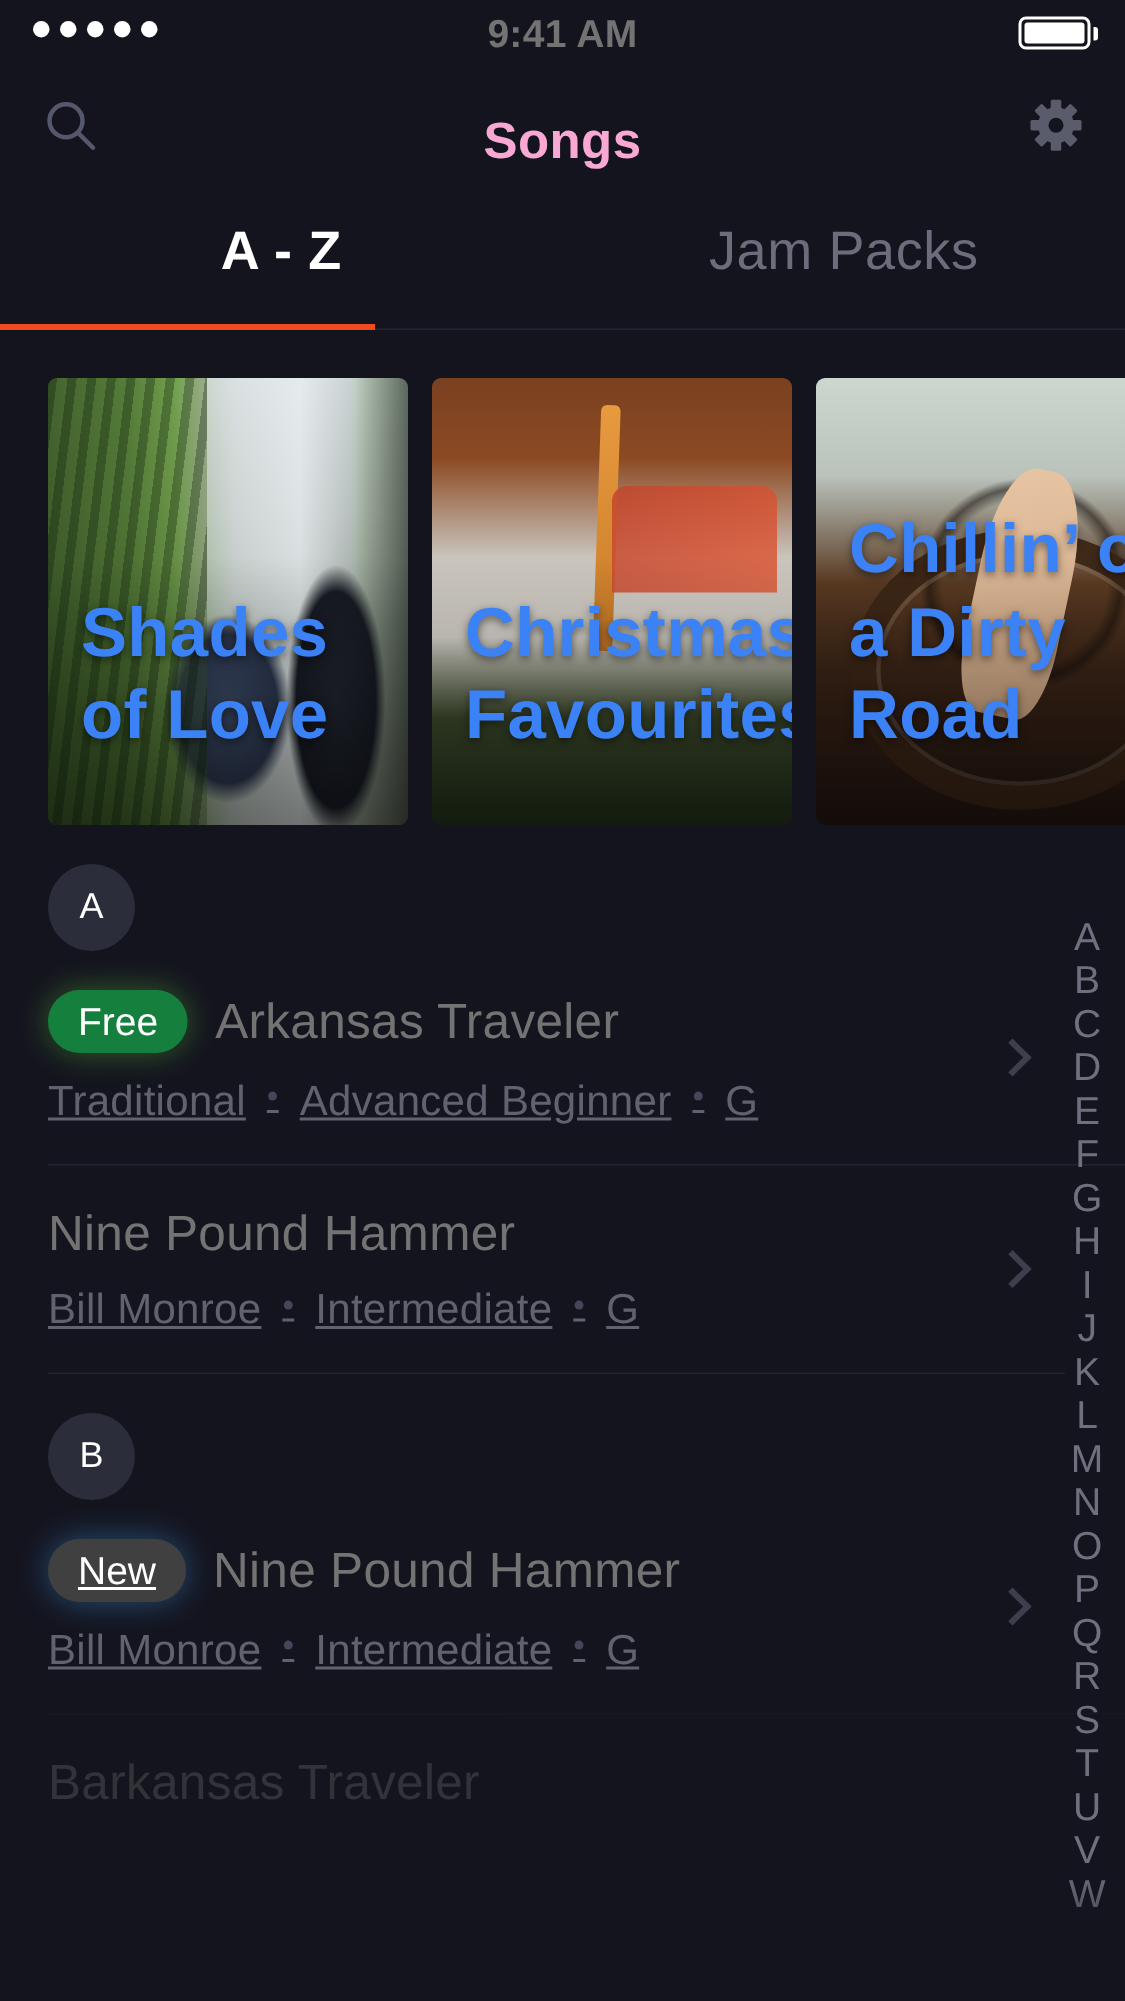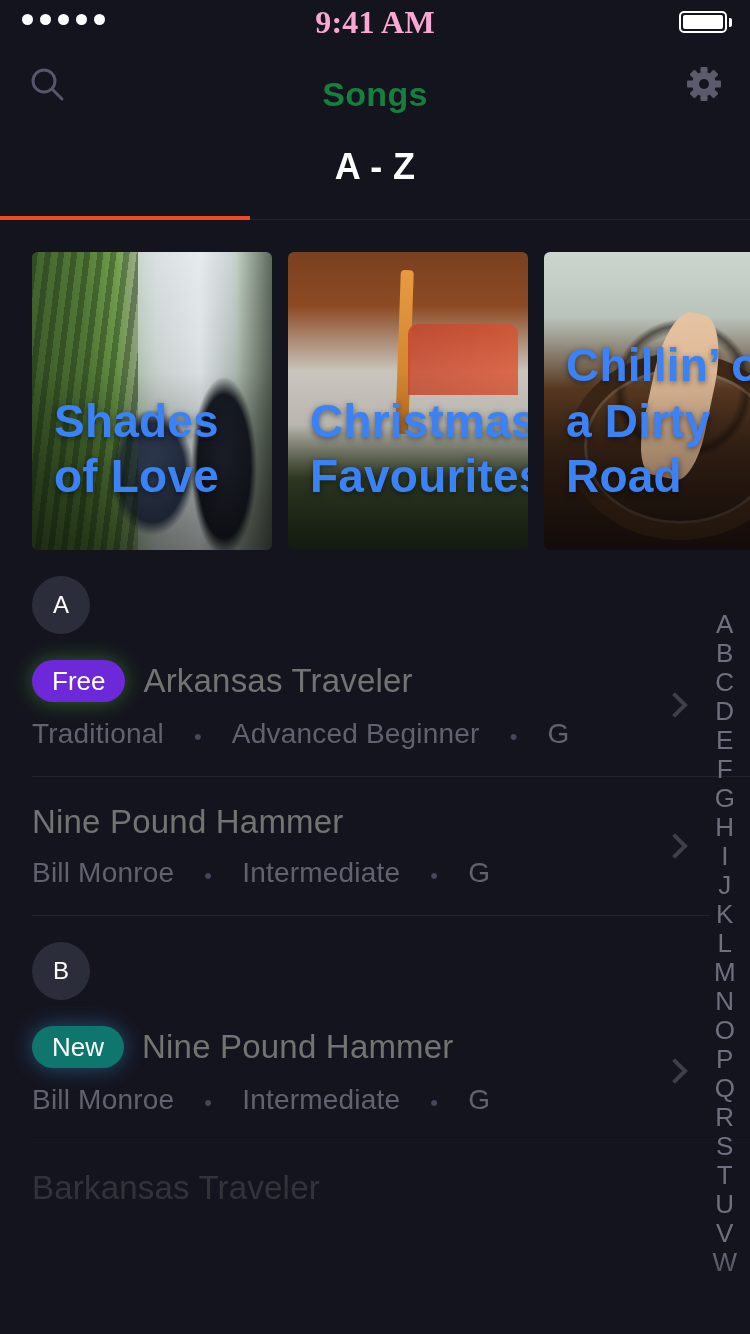--- a/index.html
+++ b/index.html
@@ -11,35 +11,35 @@
   }
   .phone { position:relative; width:750px; height:1334px; background:#14141e; overflow:hidden; }
 
   
   .statusbar {
     position:relative; height:44px; width:100%;
     display:flex; align-items:center; justify-content:center;
   }
   .signal-dots { position:absolute; left:22px; top:14px; display:flex; gap:7px; }
   .signal-dots i { display:block; width:11px; height:11px; border-radius:50%; background:#fff; }
-  .clock { color:#f9a8d4; font-size:32px; font-weight:600; letter-spacing:.2px;font-family:Liberation Serif, serif; }
+  .clock { color:#737373; font-size:26px; font-weight:600; letter-spacing:.2px; }
   .battery { position:absolute; right:18px; top:11px; display:flex; align-items:center; }
   .battery .shell {
     width:48px; height:22px; border:2px solid #fff; border-radius:5px;
     padding:2px; display:flex;
   }
   .battery .shell span { flex:1; background:#fff; border-radius:2px; display:block; }
   .battery .nub { width:3px; height:9px; background:#fff; border-radius:0 2px 2px 0; margin-left:2px; }
 
   
   .navbar {
     position:relative; height:84px; width:100%;
     display:flex; align-items:center; justify-content:center;
   }
-  .nav-title { color:#15803d; font-size:34px; font-weight:600; letter-spacing:.3px;margin-top:16px; }
+  .nav-title { color:#f9a8d4; font-size:34px; font-weight:600; letter-spacing:.3px;margin-top:16px; }
   .nav-left { position:absolute; left:28px; top:50%; transform:translateY(-50%); cursor:pointer; }
   .nav-right { position:absolute; right:28px; top:50%; transform:translateY(-50%); cursor:pointer; }
 
   
   .tabs { position:relative; display:flex; width:100%; height:92px; align-items:flex-start; }
   .tab {
     flex:1; text-align:center; padding-top:18px;
     font-size:36px; letter-spacing:.4px; cursor:pointer;
   }
   .tab.active { color:#ffffff; font-weight:600; }
@@ -131,26 +131,26 @@
   .song-row {
     position:relative; margin-left:32px; margin-right:0;
     padding:26px 0 26px 0; cursor:pointer;
   }
   .song-row + .song-row { border-top:1px solid #22232f; }
   .row-title-line { display:flex; align-items:center; gap:18px; }
   .badge {
     color:#fff; font-size:26px; font-weight:500;
     padding:8px 20px; border-radius:24px; line-height:1;
   }
-  .badge.free { background:#6d28d9; box-shadow:0 0 22px rgba(92,194,60,.45); }
-  .badge.new  { background:#0f766e; box-shadow:0 0 22px rgba(63,155,230,.45); }
+  .badge.free { background:#15803d; box-shadow:0 0 22px rgba(92,194,60,.45); }
+  .badge.new  { background:#404040; box-shadow:0 0 22px rgba(63,155,230,.45);text-decoration:underline; }
   .song-title { color:#737373; font-size:33px; font-weight:400; letter-spacing:.2px; }
   .song-meta {
     margin-top:16px; color:#60626f; font-size:28px; letter-spacing:.2px;
-    display:flex; align-items:flex-end; gap:30px;
+    display:flex; align-items:flex-start; gap:14px;text-decoration:underline;
   }
   .song-meta .dot { color:#44465a; font-size:22px; }
   .chev {
     position:absolute; right:66px; top:50%; transform:translateY(-50%);
     width:18px; height:18px;
     border-top:4px solid #3d3f4d; border-right:4px solid #3d3f4d;
     transform:translateY(-50%) rotate(45deg);
   }
   .divider { height:1px; background:#22232f; margin-left:32px; margin-right:40px; }
   .faded-row { opacity:.32; }
@@ -209,20 +209,21 @@
           <rect x="1" y="14.5" width="34" height="7" rx="1" transform="rotate(45 18 18)"></rect>
           <circle cx="18" cy="18" r="12"></circle>
         </g>
         <circle cx="18" cy="18" r="5" fill="#14141e"></circle>
       </svg>
     </div>
   </div>
 
   <div class="tabs">
     <div class="tab active">A - Z</div>
+    <div class="tab inactive">Jam Packs</div>
     <div class="tab-track"></div>
     <div class="tab-underline"></div>
   </div>
 
   <div class="carousel">
     <div class="card">
       <div class="art art-love"></div>
       <div class="shade"></div>
       <div class="title">Shades
 of Love</div>

